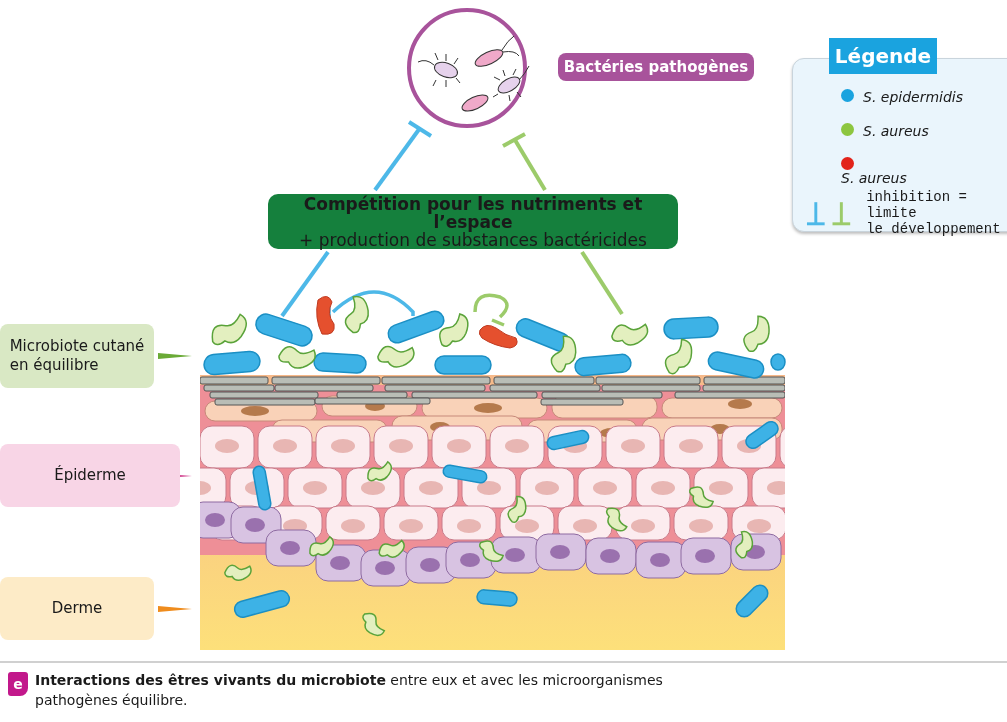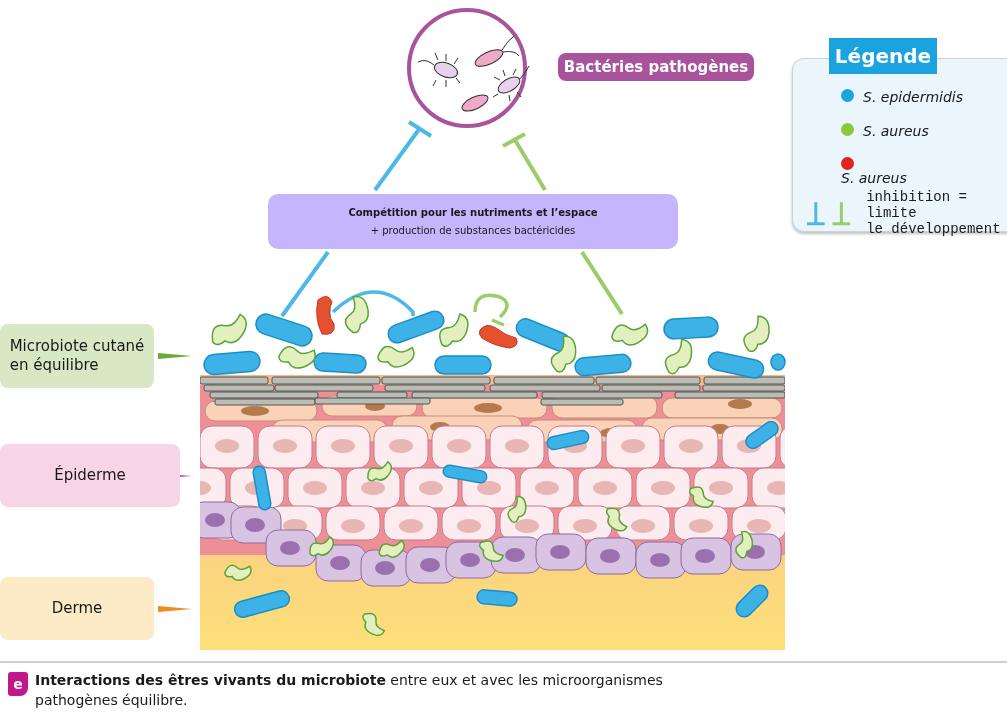--- a/index.html
+++ b/index.html
@@ -1,21 +1,21 @@
 <!DOCTYPE html>
 <html><head>
 <meta charset="utf-8">
 <style>
   html,body{margin:0;padding:0;background:#fff;}
   body{width:1007px;height:722px;position:relative;overflow:hidden;font-family:"DejaVu Sans","Liberation Sans",sans-serif;color:#1a1a1a;}
   .abs{position:absolute;}
   #diagram{position:absolute;left:0;top:0;width:1007px;height:660px;}
   .label-box{position:absolute;border-radius:8px;display:flex;align-items:center;justify-content:center;font-size:15px;line-height:19px;}
   #pathogen-badge{left:558px;top:53px;width:196px;height:28px;background:#a8539b;color:#fff;border-radius:8px;font-size:15px;font-weight:bold;display:flex;align-items:center;justify-content:center;}
-  #competition-box{left:268px;top:194px;width:410px;height:55px;background:#c4b5fd;border-radius:10px;text-align:center;font-size:10px;line-height:18px;display:flex;flex-direction:column;justify-content:center;}
+  #competition-box{left:268px;top:194px;width:410px;height:55px;background:#15803d;border-radius:10px;text-align:center;font-size:17px;line-height:18px;display:flex;flex-direction:column;justify-content:center;}
   #competition-box .b{font-weight:bold;}
   #legend{left:792px;top:58px;width:230px;height:172px;background:#eaf5fc;border:1px solid #c9d4dc;border-radius:12px;box-shadow:0 2px 3px rgba(0,0,0,.25);}
   #legend-title{left:829px;top:38px;width:108px;height:36px;background:#1aa3df;color:#fff;font-weight:bold;font-size:20px;display:flex;align-items:center;justify-content:center;}
   .leg-row{position:absolute;left:48px;display:flex;align-items:flex-start;font-size:14px;font-style:italic;}
   .dot{width:13px;height:13px;border-radius:50%;margin-right:9px;display:inline-block;}
   #leg-inhib{left:12px;top:130px;font-style:normal;font-size:14px;line-height:16px;font-family:Liberation Mono, monospace;}
   #caption-rule{left:0;top:661px;width:1007px;height:2px;background:#d0d0d0;}
   #caption{left:8px;top:670px;width:700px;font-size:14px;line-height:20px;}
   #caption-letter{position:absolute;left:0;top:2px;width:20px;height:24px;background:#c2188b;color:#fff;font-weight:bold;font-size:14px;border-radius:3px 3px 8px 3px;display:flex;align-items:center;justify-content:center;}
   #caption-text{padding-left:27px;}

